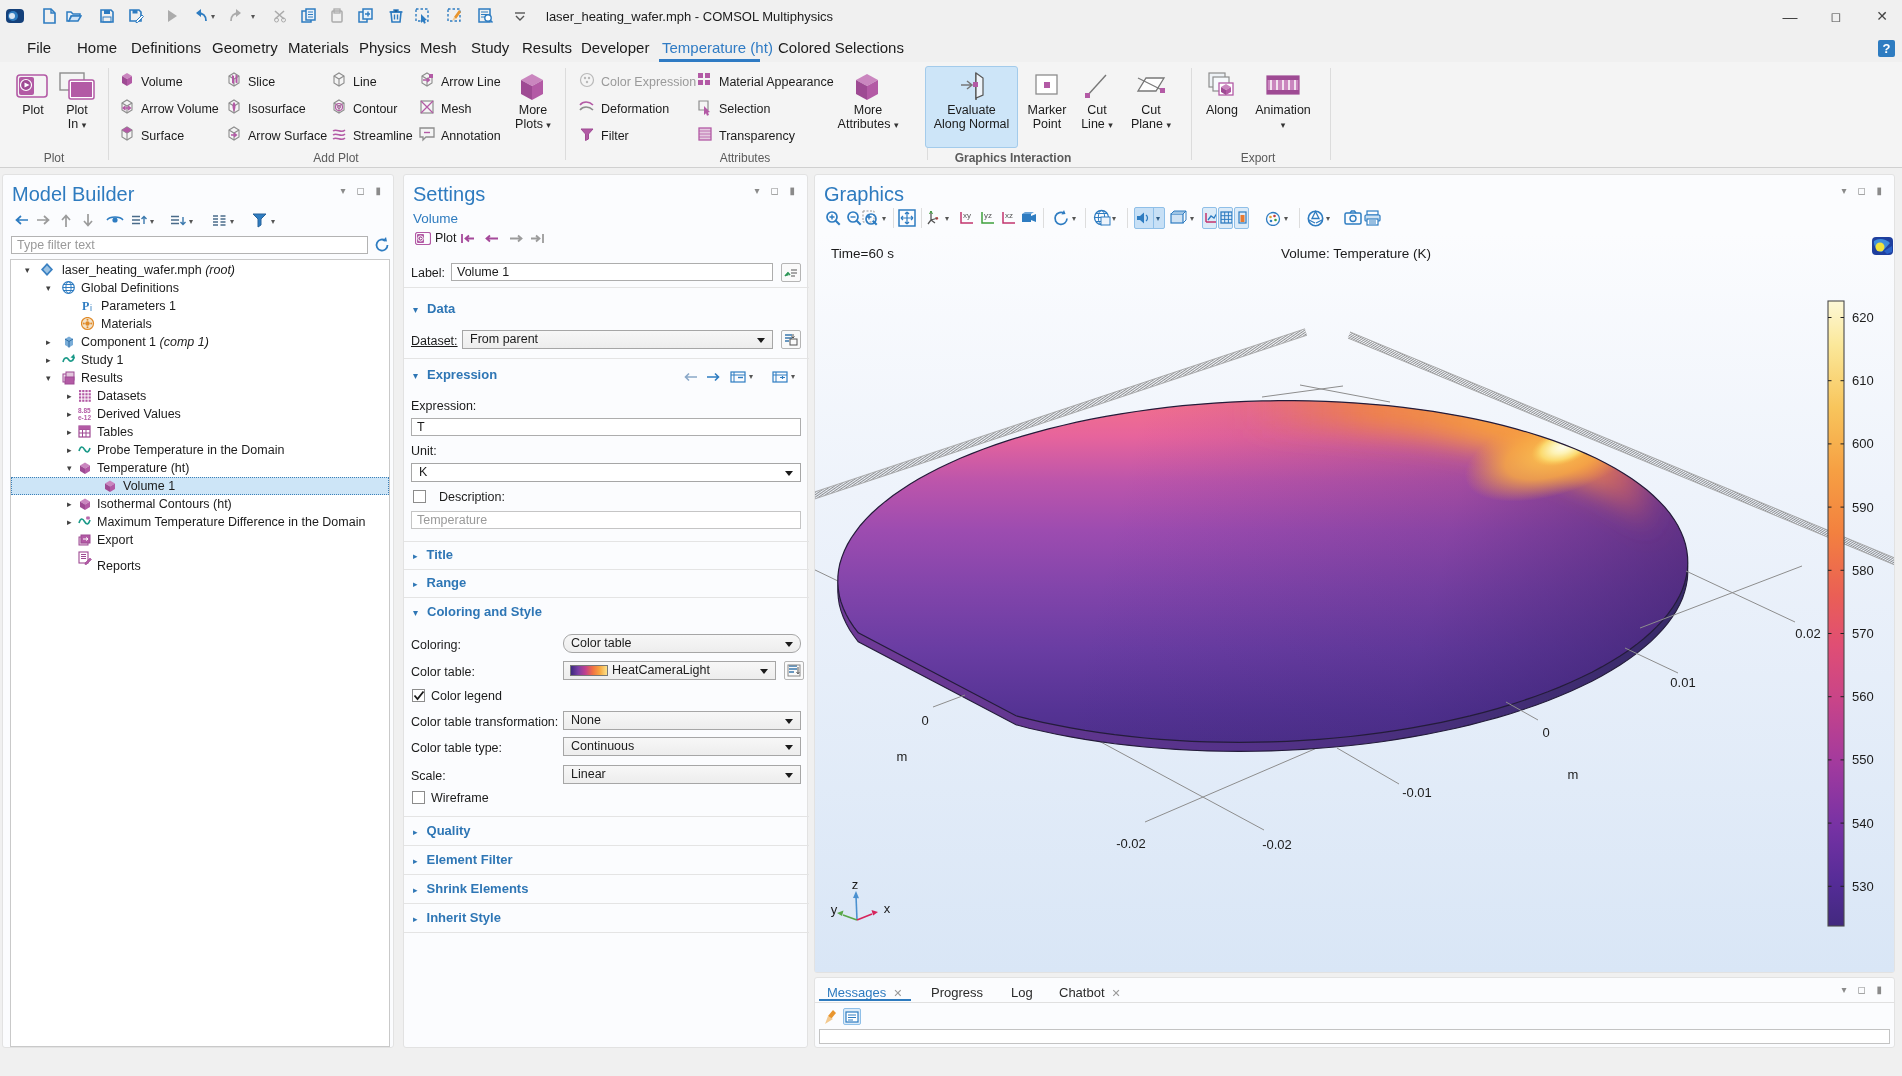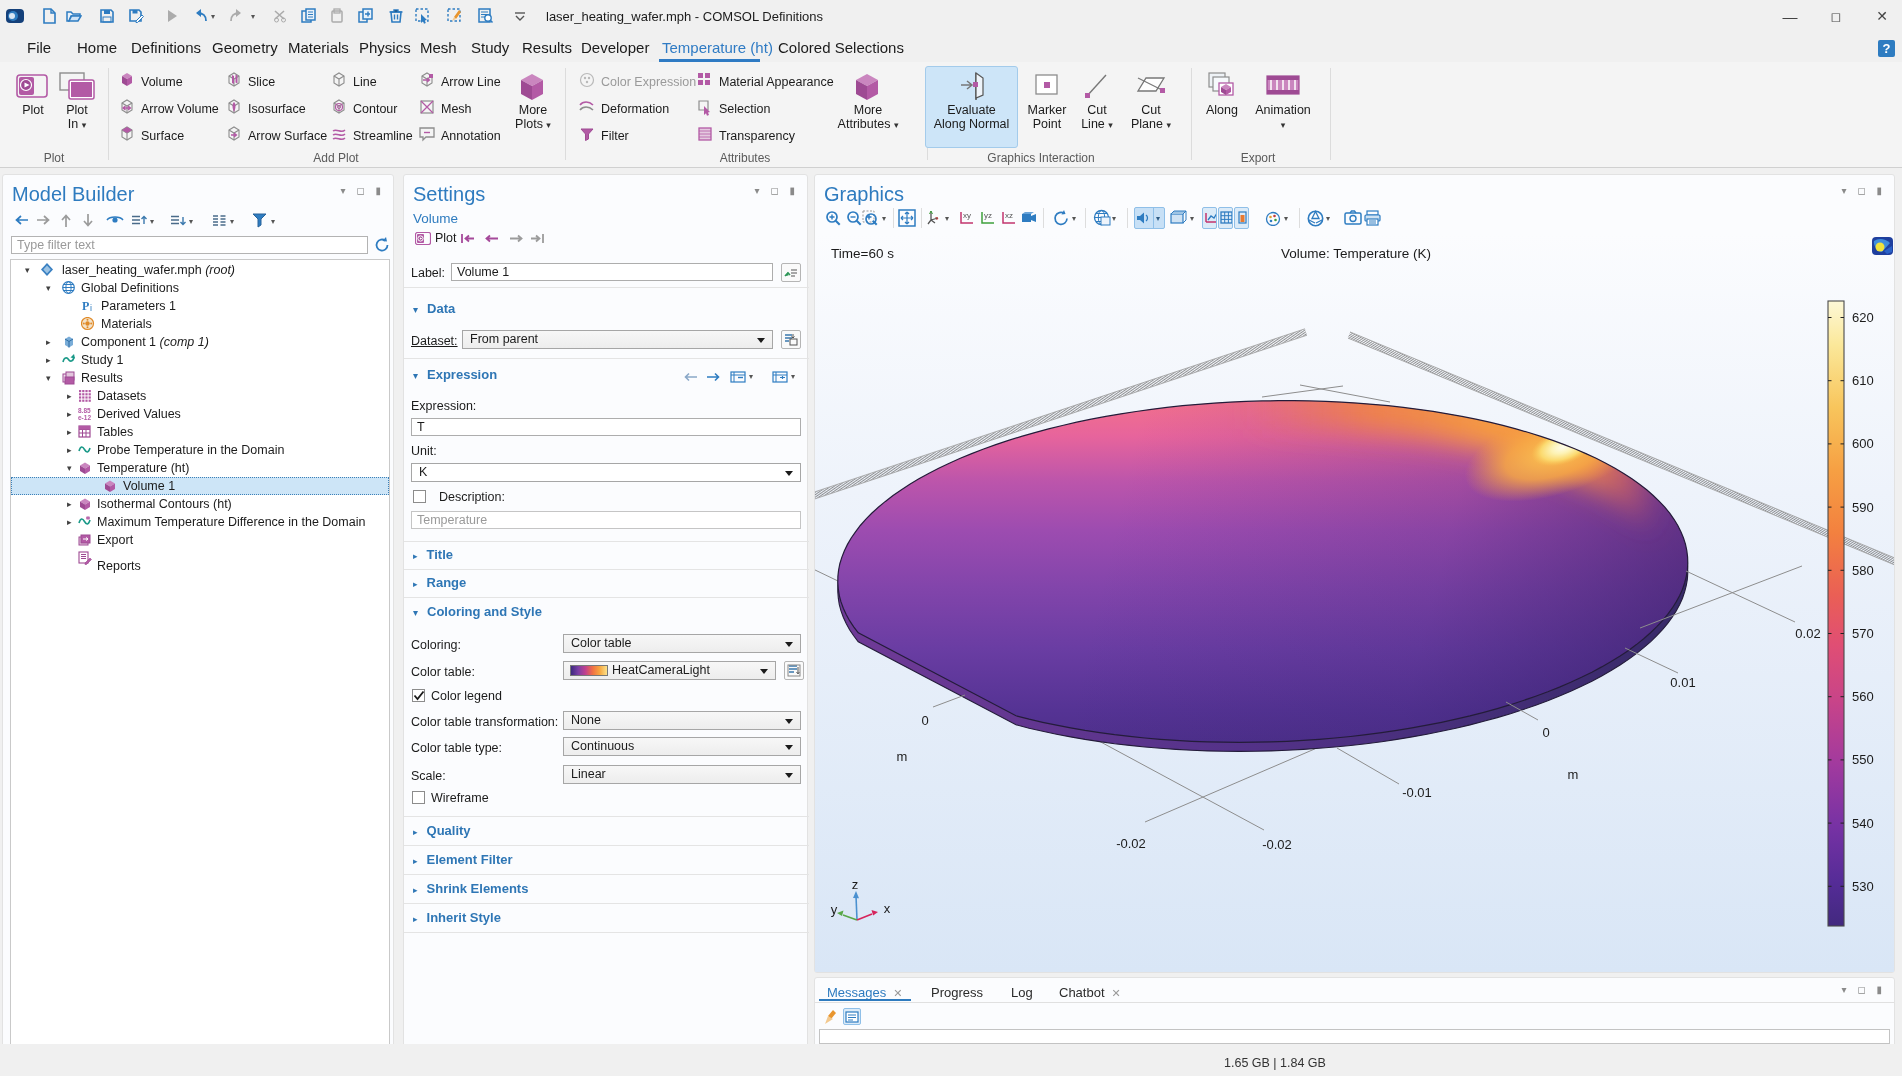--- a/index.html
+++ b/index.html
@@ -127,21 +127,21 @@
         <path d="M3 4h7M3 6.5h7M3 9h4" stroke="#2e7cc1"></path>
         <circle cx="10" cy="10" r="3.2" fill="#fff" stroke="#2e7cc1" stroke-width="1.4"></circle>
         <path d="M12.3 12.3l2.2 2.2" stroke="#2e7cc1" stroke-width="1.6"></path>
       </svg>
       <div class="abs" style="left:211px;top:12px;font-size:8px;color:#555;">▾</div>
       <div class="abs" style="left:251px;top:12px;font-size:8px;color:#555;">▾</div>
       <svg class="abs" style="left:513px;top:10px;" width="14" height="12" viewBox="0 0 14 12">
         <path d="M2 3h10" stroke="#555" stroke-width="1.4"></path>
         <path d="M3 6l4 4 4-4" fill="none" stroke="#555" stroke-width="1.4"></path>
       </svg>
-      <div id="titletext">laser_heating_wafer.mph - COMSOL Definitions</div>
+      <div id="titletext">laser_heating_wafer.mph - COMSOL Multiphysics</div>
       <div class="wbtn" style="right:92px;">—</div>
       <div class="wbtn" style="right:46px;font-size:13px;">◻</div>
       <div class="wbtn" style="right:0px;font-size:14px;">✕</div>
     </div>
     <div id="menubar">
       <div class="mitem" style="left:27px;">File</div>
       <div class="mitem" style="left:77px;">Home</div>
       <div class="mitem" style="left:131px;">Definitions</div>
       <div class="mitem" style="left:212px;">Geometry</div>
       <div class="mitem" style="left:288px;">Materials</div>
@@ -288,21 +288,21 @@
         <path d="M4 24L23 3" stroke="#777" stroke-width="1.4"></path>
         <rect x="2" y="21" width="5" height="5" fill="#b35aa5"></rect>
       </svg>
       <div class="rbig" style="left:1066px;width:62px;">Cut<br>Line <span class="chev">▾</span></div>
       <svg class="abs" style="left:1134px;top:10px;" width="34" height="28" viewBox="0 0 34 28">
         <path d="M4 19l8-13h18l-8 13z" fill="#fff" stroke="#777" stroke-width="1.3"></path>
         <path d="M4 6l26 13" stroke="#777" stroke-width="1.2"></path>
         <rect x="26" y="16" width="5" height="5" fill="#b35aa5"></rect>
       </svg>
       <div class="rbig" style="left:1120px;width:62px;">Cut<br>Plane <span class="chev">▾</span></div>
-      <div class="rgl" style="left:936px;width:210px;">Graphics Interaction</div>
+      <div class="rgl" style="left:908px;width:210px;font-weight:bold;">Graphics Interaction</div>
       <div class="rsep" style="left:1191px;"></div>
       <svg class="abs" style="left:1207px;top:9px;" width="32" height="30" viewBox="0 0 32 30">
         <rect x="2" y="2" width="16" height="14" fill="#eef2f6" stroke="#8d8d8d" stroke-width="1.2"></rect>
         <rect x="6" y="6" width="16" height="14" fill="#f6f9fc" stroke="#8d8d8d" stroke-width="1.2"></rect>
         <rect x="12" y="12" width="14" height="12" fill="#fff" stroke="#b35aa5" stroke-width="1.3"></rect>
         <path d="M14 16l5-3 5 3-5 3z" fill="#ca86bf"></path>
         <path d="M14 16l5 3v5l-5-3z" fill="#9e4a93"></path>
         <path d="M24 16l-5 3v5l5-3z" fill="#b35aa5"></path>
       </svg>
       <div class="rbig" style="left:1192px;width:60px;">Along</div>
@@ -585,21 +585,21 @@
       <div class="cbox" style="left:9px;top:315px;"></div>
       <div class="slabel" style="left:35px;top:315px;">Description:</div>
       <div class="sinput" style="left:7px;top:336px;width:390px;color:#9a9a9a;border-color:#c5c5c5;">Temperature</div>
       <div class="ssep" style="top:366px;"></div>
       <div class="shead" style="left:9px;top:372px;"><span class="sc" style="font-size:9px;">▸</span>Title</div>
       <div class="ssep" style="top:394px;"></div>
       <div class="shead" style="left:9px;top:400px;"><span class="sc" style="font-size:9px;">▸</span>Range</div>
       <div class="ssep" style="top:422px;"></div>
       <div class="shead" style="left:9px;top:429px;"><span class="sc">▾</span>Coloring and Style</div>
       <div class="slabel" style="left:7px;top:463px;">Coloring:</div>
-      <div class="sdrop" style="left:159px;top:459px;width:238px;">Color table</div>
+      <div class="sdrop" style="left:159px;top:459px;width:238px;border-radius:9px;">Color table</div>
       <div class="slabel" style="left:7px;top:490px;text-align:right;">Color table:</div>
       <div class="sdrop" style="left:159px;top:486px;width:213px;padding-left:48px;">HeatCameraLight</div>
       <div class="abs" style="left:166px;top:490px;width:38px;height:11px;background:linear-gradient(90deg,#3d2a7e,#7b3fa5,#c0408e,#f07044,#f7a73f,#fbe18a);border:1px solid #777;"></div>
       <div class="sicon" style="left:380px;top:486px;"></div>
       <svg class="abs" style="left:383px;top:489px;" width="14" height="13" viewBox="0 0 14 13">
         <path d="M2 2h8M2 5h8M2 8h5" stroke="#3a78ad" stroke-width="1.3"></path>
         <path d="M11 3v7M9.5 8l1.5 1.8L12.5 8" stroke="#555" fill="none"></path>
         <rect x="1" y="1" width="12" height="11" fill="none" stroke="#888"></rect>
       </svg>
       <div class="cbox" style="left:8px;top:514px;"></div>
@@ -911,15 +911,12 @@
         <path d="M9 1l3 3-5 6-3-3z" fill="#e8952e"></path>
         <path d="M4 7l-3 8 8-5z" fill="#f3c98f"></path>
       </svg>
       <div class="abs" style="left:28px;top:30px;width:18px;height:17px;background:#dcebf8;border:1px solid #8fbfe8;border-radius:2px;"></div>
       <svg class="abs" style="left:30px;top:33px;" width="14" height="12" viewBox="0 0 14 12">
         <rect x="1" y="1" width="12" height="10" fill="#fff" stroke="#2e7cc1" stroke-width="1.2"></rect>
         <path d="M3 4h8M3 6.5h8M3 9h5" stroke="#2e7cc1"></path>
       </svg>
       <div class="abs" style="left:4px;top:51px;width:1071px;height:15px;background:#fff;border:1px solid #c3c3c3;"></div>
     </div>
-    <div id="statusbar">
-      <div id="memtext">1.65 GB | 1.84 GB</div>
-    </div>
   </div>
 </body></html>

